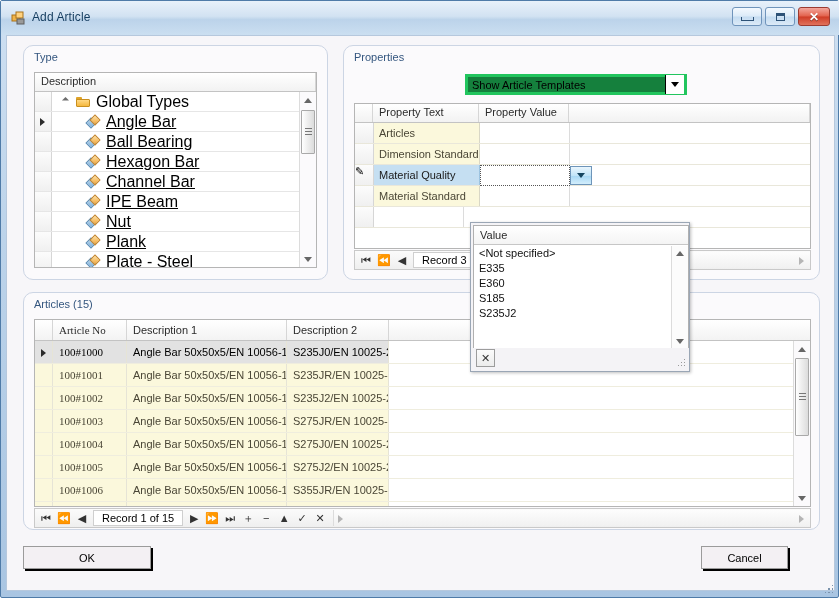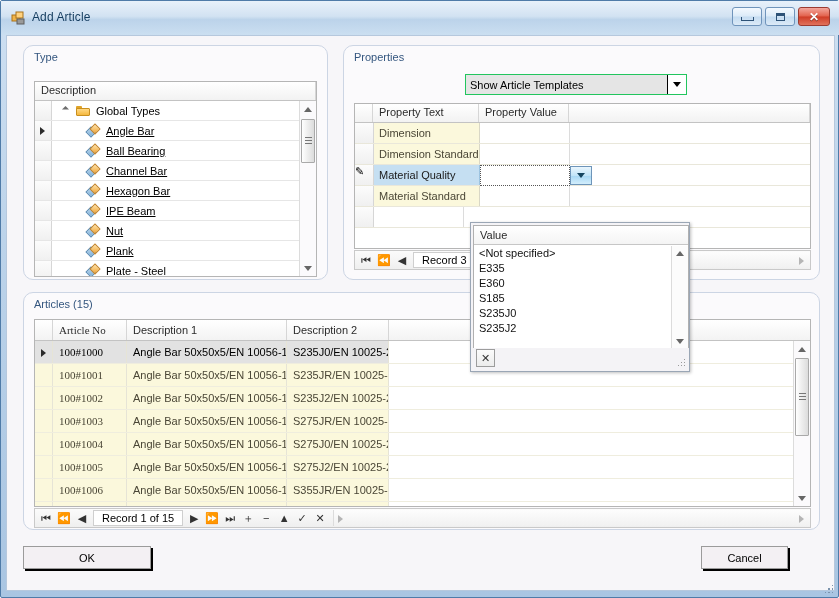--- a/index.html
+++ b/index.html
@@ -104,42 +104,42 @@
   .grid-header .hcell {
     box-sizing: border-box;
     border-right: 1px solid #d6d6d6;
     padding: 2px 0 0 6px;
     font-size: 11px; color: #2b2b2b;
     overflow: hidden; white-space: nowrap;
     background: linear-gradient(180deg,#ffffff 0%,#f2f2f2 100%);
   }
 
   
-  #type-grid { left: 10px; top: 26px; width: 283px; height: 196px; margin-top: 9px; }
+  #type-grid { left: 10px; top: 26px; width: 283px; height: 196px; }
   #type-grid .grid-header .hcell { width: 100%; }
   .tree-rows { position: absolute; left:0; top:19px; right: 0; bottom: 0; overflow: hidden; }
   .tree-row {
     display: flex; height: 20px; box-sizing: border-box;
     border-bottom: 1px solid #e6e6e6;
     align-items: center;
   }
   .tree-row .tindicator {
     width: 16px; min-width: 16px; height: 100%;
     background: linear-gradient(180deg,#fcfcfc 0%,#f0f0f0 100%);
     border-right: 1px solid #d6d6d6;
     position: relative;
   }
   .tree-row .tindicator .arrow {
     position: absolute; left: 5px; top: 6px;
     width: 0; height: 0;
     border-left: 5px solid #2b2b2b;
     border-top: 4px solid transparent;
     border-bottom: 4px solid transparent;
   }
-  .tree-label { display:flex; align-items:center; padding-left: 4px; font-size: 11px; }
+  .tree-label { display:flex; align-items:center; padding-left: 4px; font-size: 16px; }
   .tree-label.lvl0 { padding-left: 10px; }
   .tree-label.lvl1 { padding-left: 35px; text-decoration: underline; }
   .expander {
     width: 11px; height: 11px; margin-right: 3px; position: relative;
   }
   .expander:after {
     content:""; position:absolute; left:1px; top:2px;
     width:0;height:0;border-top:5px solid #6d6d6d;
     border-left:5px solid transparent; border-right:0 solid transparent;
     transform: rotate(-45deg);
@@ -185,21 +185,21 @@
     border:1px solid #a9a9a9; box-sizing:border-box; border-radius:1px;
   }
   .vscroll .thumb .grip {
     position:absolute; left:3px; top:50%; margin-top:-4px; width:7px; height:8px;
     background: repeating-linear-gradient(180deg,#777 0 1px, transparent 1px 3px);
   }
 
   
   .tpl-combo {
     position: absolute; left: 121px; top: 28px; width: 222px; height: 21px;
-    box-sizing: border-box; border: 1px solid #22c55e; background: #e5e5e5;
+    box-sizing: border-box; border: 3px solid #22c55e; background: #15803d;
     display: flex; align-items: center; justify-content: space-between;
   }
   .tpl-combo .val { padding-left: 4px; font-size: 11px; flex: 1; }
   .tpl-combo .btn {
     width: 18px; height: 19px; border-left: 1px solid #000;
     display:flex; align-items:center; justify-content:center;
     background: #fff;
   }
   .caret-down { width:0;height:0;border-left:4px solid transparent;border-right:4px solid transparent;border-top:5px solid #000; }
 
@@ -436,32 +436,32 @@
             </div>
           </div>
 
           <div class="tree-row">
             <div class="tindicator"></div>
             <div class="tree-label lvl1">
               <span class="art-icon">
                   <i class="d1"></i>
                   <i class="d2"></i>
                 </span>
-              <span>Channel Bar</span>
+              <span>Hexagon Bar</span>
             </div>
           </div>
 
           <div class="tree-row">
             <div class="tindicator"></div>
             <div class="tree-label lvl1">
               <span class="art-icon">
                   <i class="d1"></i>
                   <i class="d2"></i>
                 </span>
-              <span>Hexagon Bar</span>
+              <span>Channel Bar</span>
             </div>
           </div>
 
           <div class="tree-row">
             <div class="tindicator"></div>
             <div class="tree-label lvl1">
               <span class="art-icon">
                   <i class="d1"></i>
                   <i class="d2"></i>
                 </span>
@@ -532,21 +532,21 @@
         <div class="grid-header">
           <div class="hcell" style="width:18px;min-width:18px;"></div>
           <div class="hcell" style="width:106px;min-width:106px;">Property Text</div>
           <div class="hcell" style="width:90px;min-width:90px;">Property Value</div>
           <div class="hcell" style="flex:1;"></div>
         </div>
 
         <div class="props-rows">
           <div class="prop-row">
             <div class="prop-ind"></div>
-            <div class="prop-text">Dimension</div>
+            <div class="prop-text">Articles</div>
             <div class="prop-value"></div>
             <div class="prop-rest"></div>
           </div>
 
           <div class="prop-row">
             <div class="prop-ind"></div>
             <div class="prop-text">Dimension Standard</div>
             <div class="prop-value"></div>
             <div class="prop-rest"></div>
           </div>
@@ -706,21 +706,20 @@
     </div>
 
     <div class="dropdown-popup">
       <div class="dd-inner">
         <div class="dd-head">Value</div>
         <div class="dd-list">
           <div class="dd-item">&lt;Not specified&gt;</div>
           <div class="dd-item">E335</div>
           <div class="dd-item">E360</div>
           <div class="dd-item">S185</div>
-          <div class="dd-item">S235J0</div>
           <div class="dd-item">S235J2</div>
         </div>
         <div class="dd-vscroll">
           <div class="sb-up" style="position:absolute;top:0;left:0;width:16px;height:15px;display:flex;align-items:center;justify-content:center;">
               <i class="sb-tri-up"></i>
             </div>
           <div class="thumb" style="top:16px;height:42px;"><i class="grip"></i></div>
           <div class="sb-down" style="position:absolute;bottom:0;left:0;width:16px;height:15px;display:flex;align-items:center;justify-content:center;">
               <i class="sb-tri-down"></i>
             </div>

